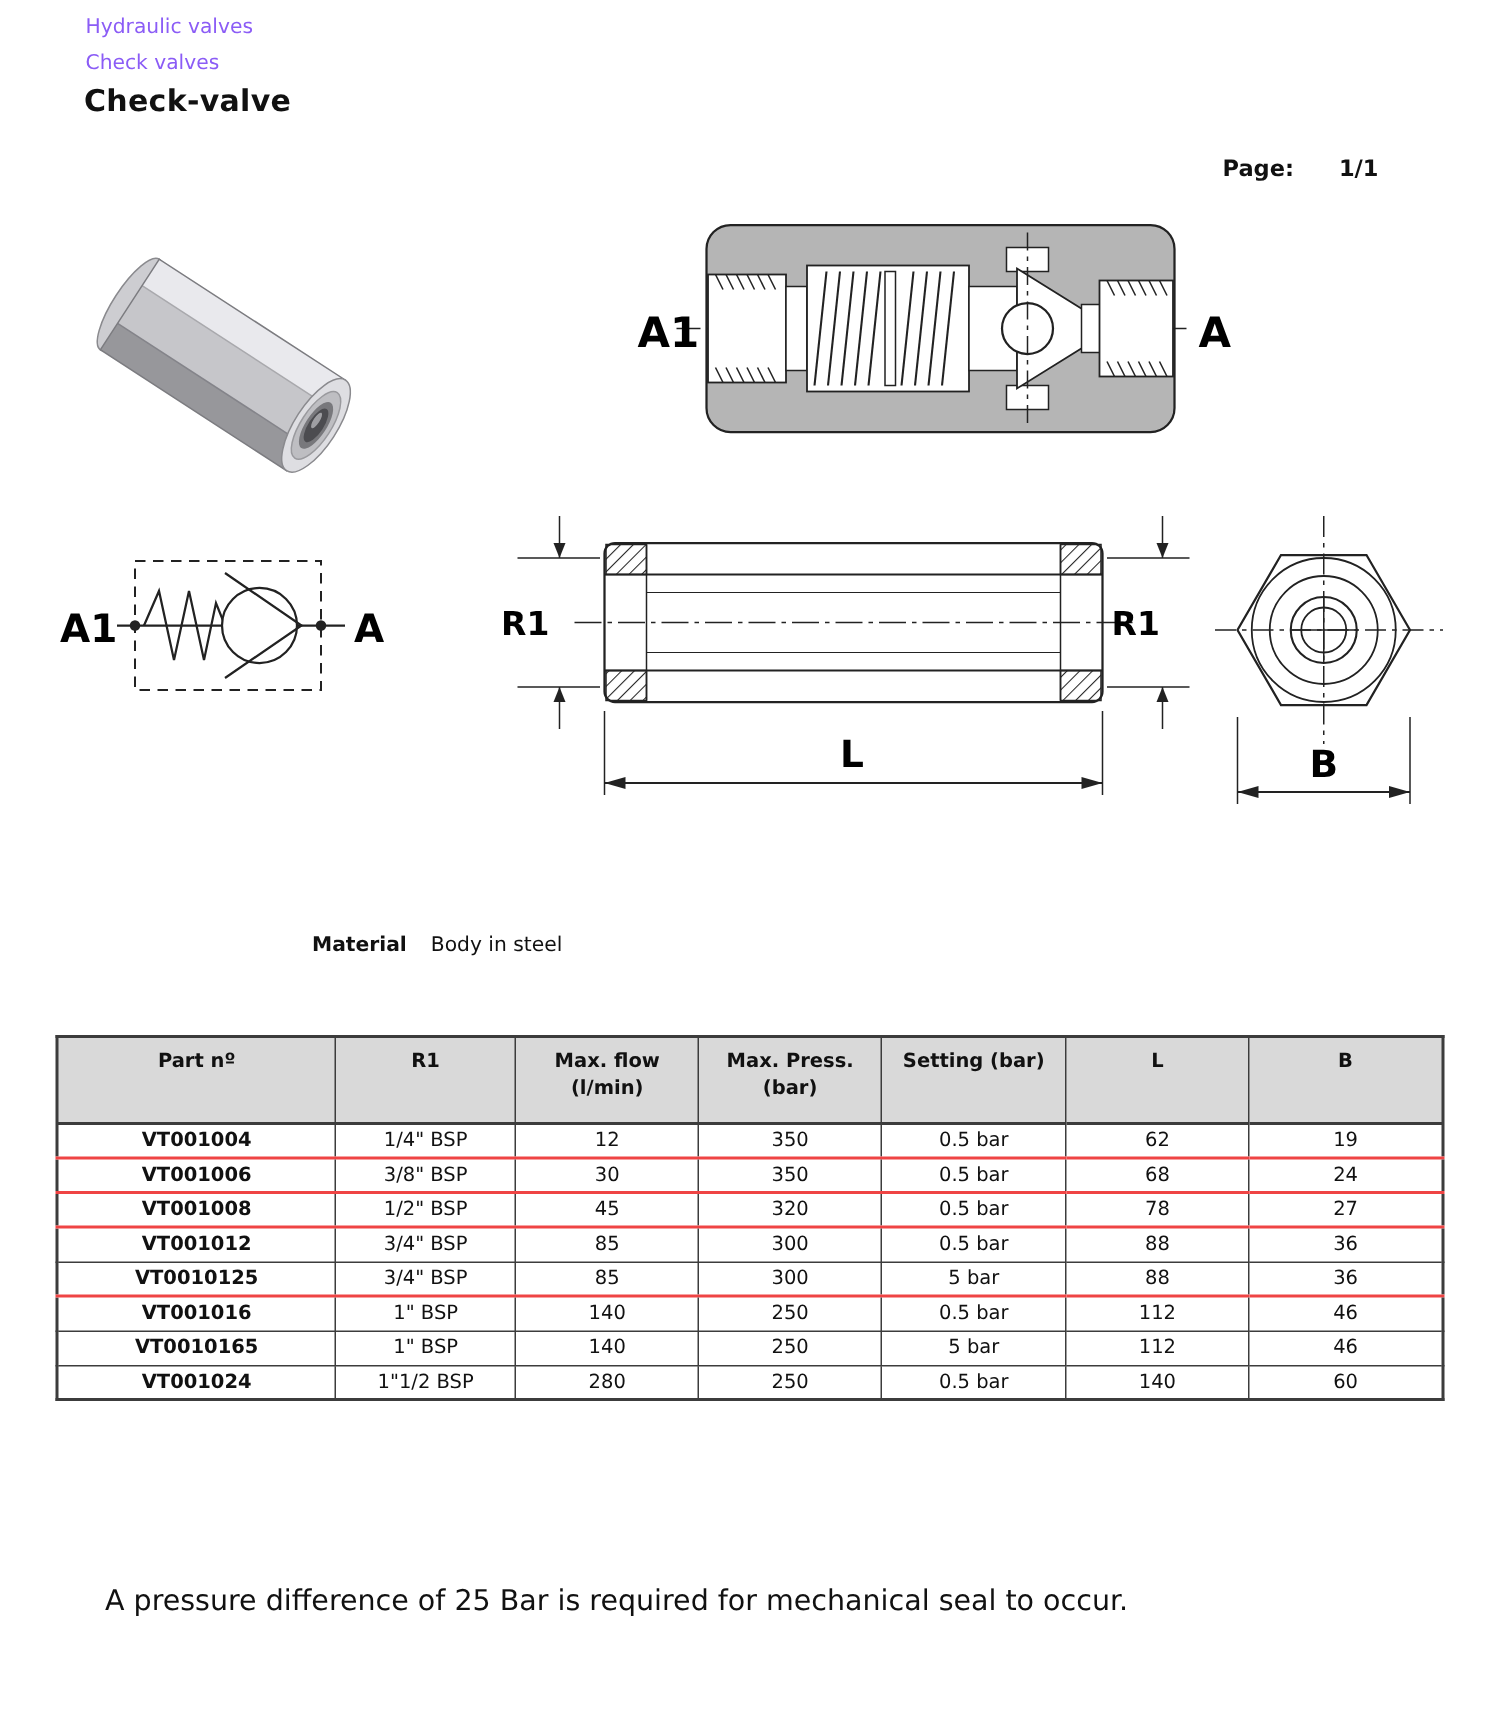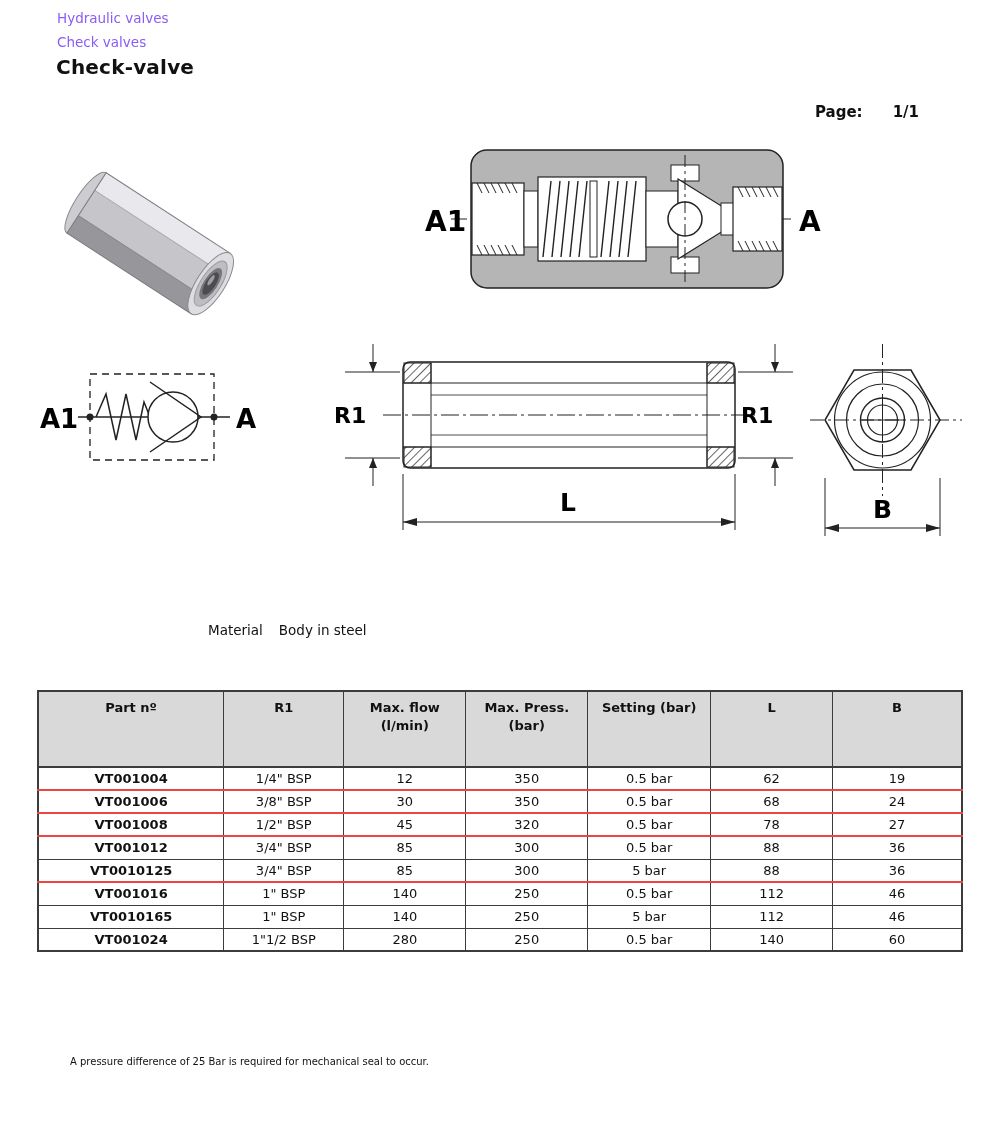--- a/index.html
+++ b/index.html
@@ -12,29 +12,29 @@
   .crumb2 { top:34px; }
   .doc-title { position:absolute; left:56px; top:55px; font-size:20px; font-weight:bold; letter-spacing:.2px; }
 
   .page-indicator { position:absolute; left:815px; top:103px; font-size:15px; font-weight:bold; display:flex; gap:30px;justify-content:flex-end; }
 
   .fig { position:absolute; }
   .fig svg { display:block; }
   text { font-family:"DejaVu Sans","Liberation Sans",sans-serif; }
 
   .material-line { position:absolute; left:208px; top:622px; font-size:13.5px; display:flex; gap:16px; }
-  .material-line .lbl { font-weight:normal; }
+  .material-line .lbl { font-weight:bold; }
 
   table.spec { position:absolute; left:37px; top:690px; width:926px; border-collapse:collapse; table-layout:fixed; font-size:13px; border:2px solid #3c3c3c; }
-  table.spec th { background:#d9d9d9; border:1px solid #3c3c3c; border-bottom:2px solid #3c3c3c; font-weight:bold; font-size:13px; height:76px; vertical-align:top; padding-top:7px; white-space:pre-line; line-height:1.35; }
+  table.spec th { background:#d9d9d9; border:1px solid #3c3c3c; border-bottom:2px solid #3c3c3c; font-weight:bold; font-size:13px; height:58px; vertical-align:top; padding-top:7px; white-space:pre-line; line-height:1.35; }
   table.spec td { border:1px solid #3c3c3c; height:23px; text-align:center; vertical-align:middle; line-height:1; padding:1px 2px; }
   table.spec tr.grp td { border-top:2px solid #ef4444; }
   table.spec td.part { font-weight:bold; }
 
-  .note { position:absolute; left:70px; top:1056px; font-size:10px; }
+  .note { position:absolute; left:70px; top:1056px; font-size:19px; }
 </style>
 </head>
 <body>
 
 <div id="page">
 
   <div class="crumb crumb1">Hydraulic valves</div>
   <div class="crumb crumb2">Check valves</div>
   <div class="doc-title">Check-valve</div>
 

